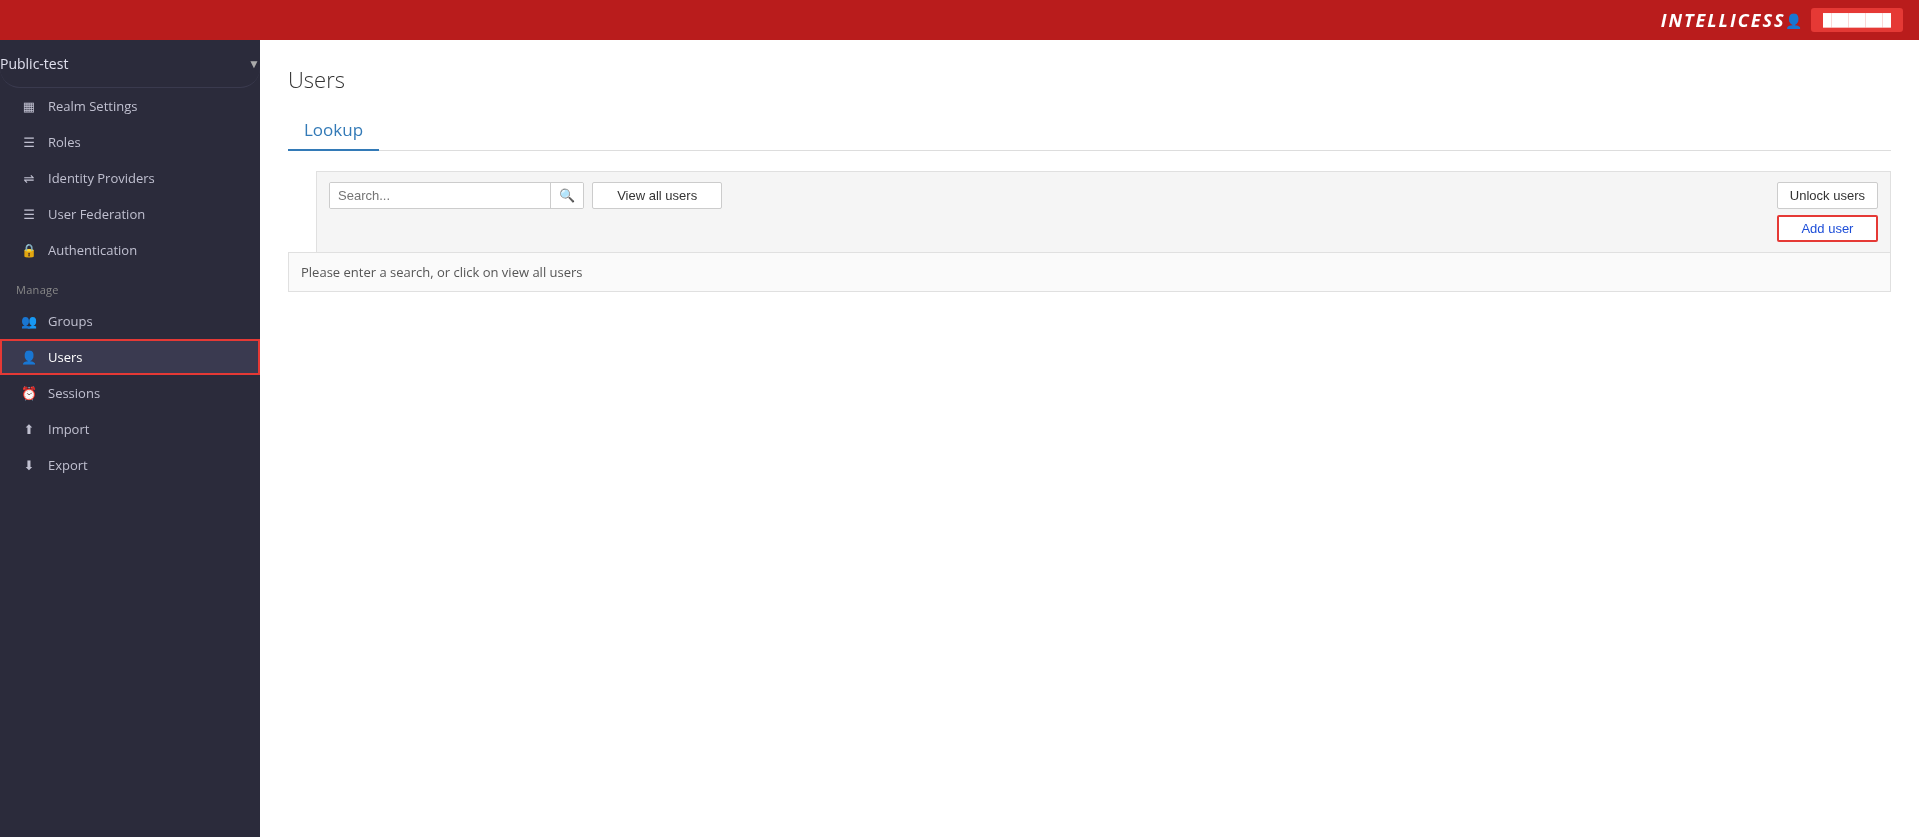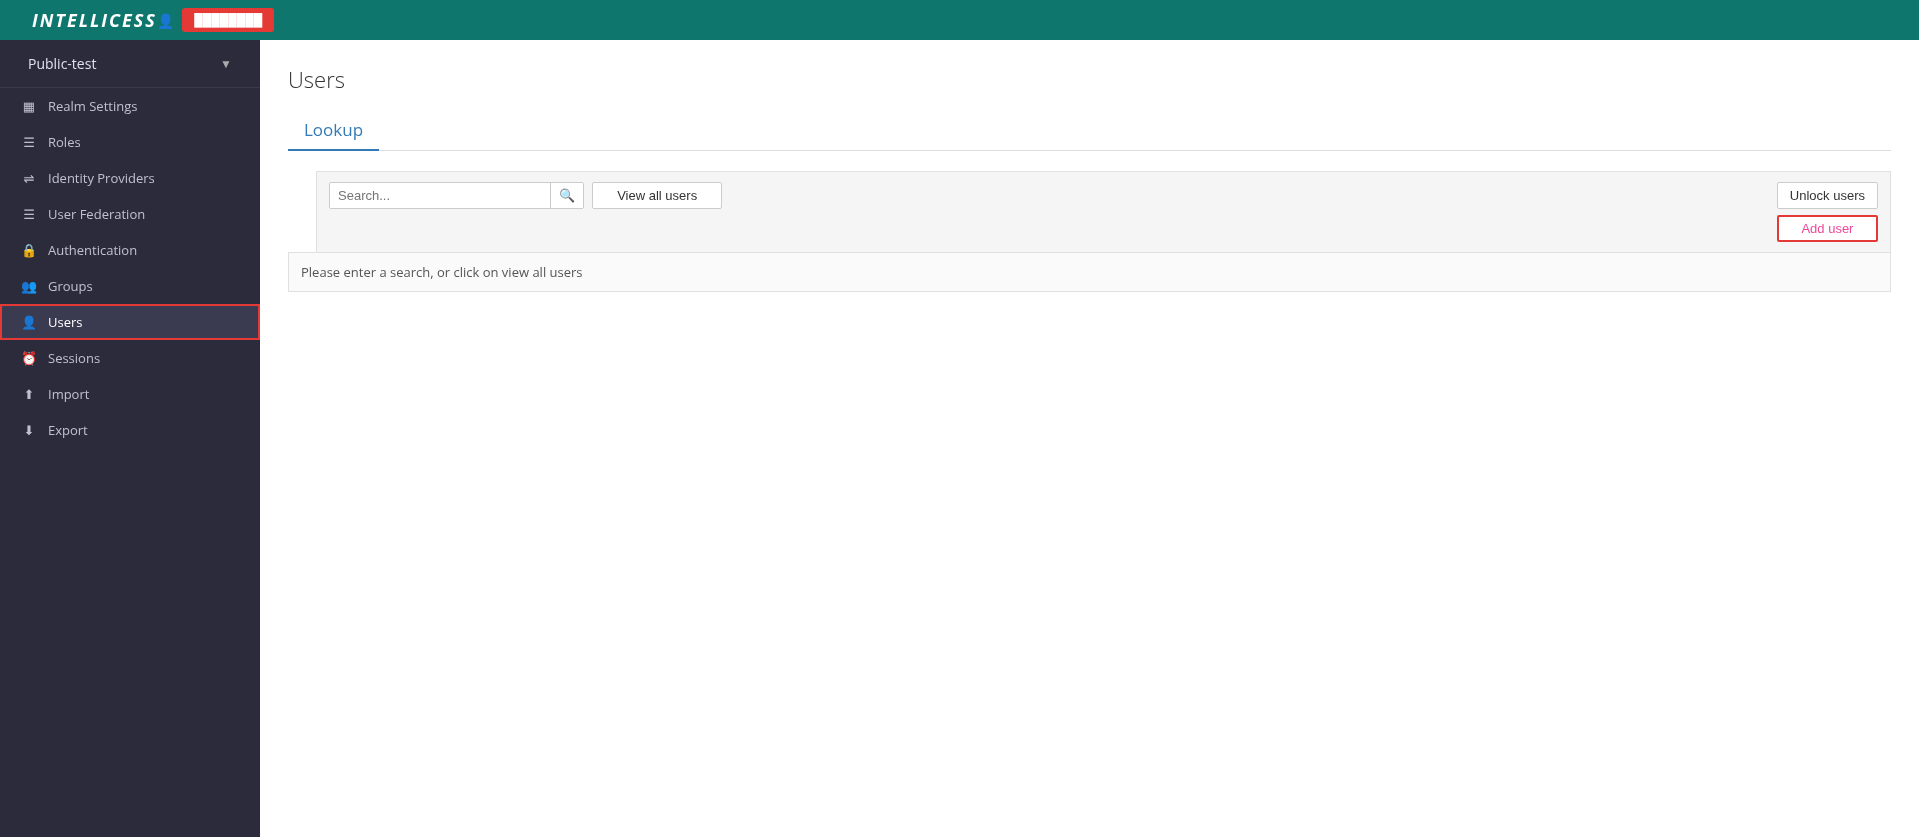--- a/index.html
+++ b/index.html
@@ -1,25 +1,25 @@
 <!DOCTYPE html>
 <html><head>
   <meta charset="utf-8">
   <style>
     * { margin: 0; padding: 0; box-sizing: border-box; }
     body { font-family: 'Open Sans', Arial, sans-serif; font-size: 13px; display: flex; flex-direction: column; height: 100vh; background: #fff; }
 
     
     .navbar {
-      background: #0f766e;
+      background: #b91c1c;
       height: 40px;
       display: flex;
       align-items: center;
-      justify-content: flex-start;
-      padding: 0 32px;
+      justify-content: flex-end;
+      padding: 0 16px;
       flex-shrink: 0;
     }
     .navbar-brand {
       color: #fff;
       font-size: 18px;
       font-weight: bold;
       letter-spacing: 2px;
       font-style: italic;
     }
     .navbar-right {
@@ -56,25 +56,26 @@
       flex-shrink: 0;
       display: flex;
       flex-direction: column;
       overflow-y: auto;
       color: #c0c0d0;
     }
     .sidebar-realm {
       display: flex;
       align-items: center;
       justify-content: space-between;
-      padding: 14px 28px;
+      padding: 14px 0;
       border-bottom: 1px solid #3a3a4e;
       font-size: 14px;
       color: #e0e0ee;
       cursor: pointer;
+      border-radius: 20px;
     }
     .sidebar-realm .chevron { font-size: 12px; color: #aaa; }
     .sidebar-section-label {
       font-size: 11px;
       color: #888;
       padding: 14px 16px 6px 16px;
       text-transform: none;
       letter-spacing: 0.3px;
     }
     .sidebar-item {
@@ -191,21 +192,21 @@
       cursor: pointer;
       color: #333;
     }
     .add-user-btn {
       background: #fff;
       border: 2px solid #e53935;
       border-radius: 2px;
       padding: 4px 12px;
       font-size: 13px;
       cursor: pointer;
-      color: #ec4899;
+      color: #1d4ed8;
       font-weight: 500;
     }
 
     .hint-text {
       background: #fafafa;
       border: 1px solid #e0e0e0;
       padding: 10px 12px;
       font-size: 13px;
       color: #555;
     }
@@ -244,20 +245,21 @@
     </div>
     <div class="sidebar-item">
       <span class="icon">☰</span>
       <span>User Federation</span>
     </div>
     <div class="sidebar-item">
       <span class="icon">🔒</span>
       <span>Authentication</span>
     </div>
 
+    <div class="sidebar-section-label">Manage</div>
 
     <div class="sidebar-item">
       <span class="icon">👥</span>
       <span>Groups</span>
     </div>
     <div class="sidebar-item active">
       <span class="icon">👤</span>
       <span>Users</span>
     </div>
     <div class="sidebar-item">

